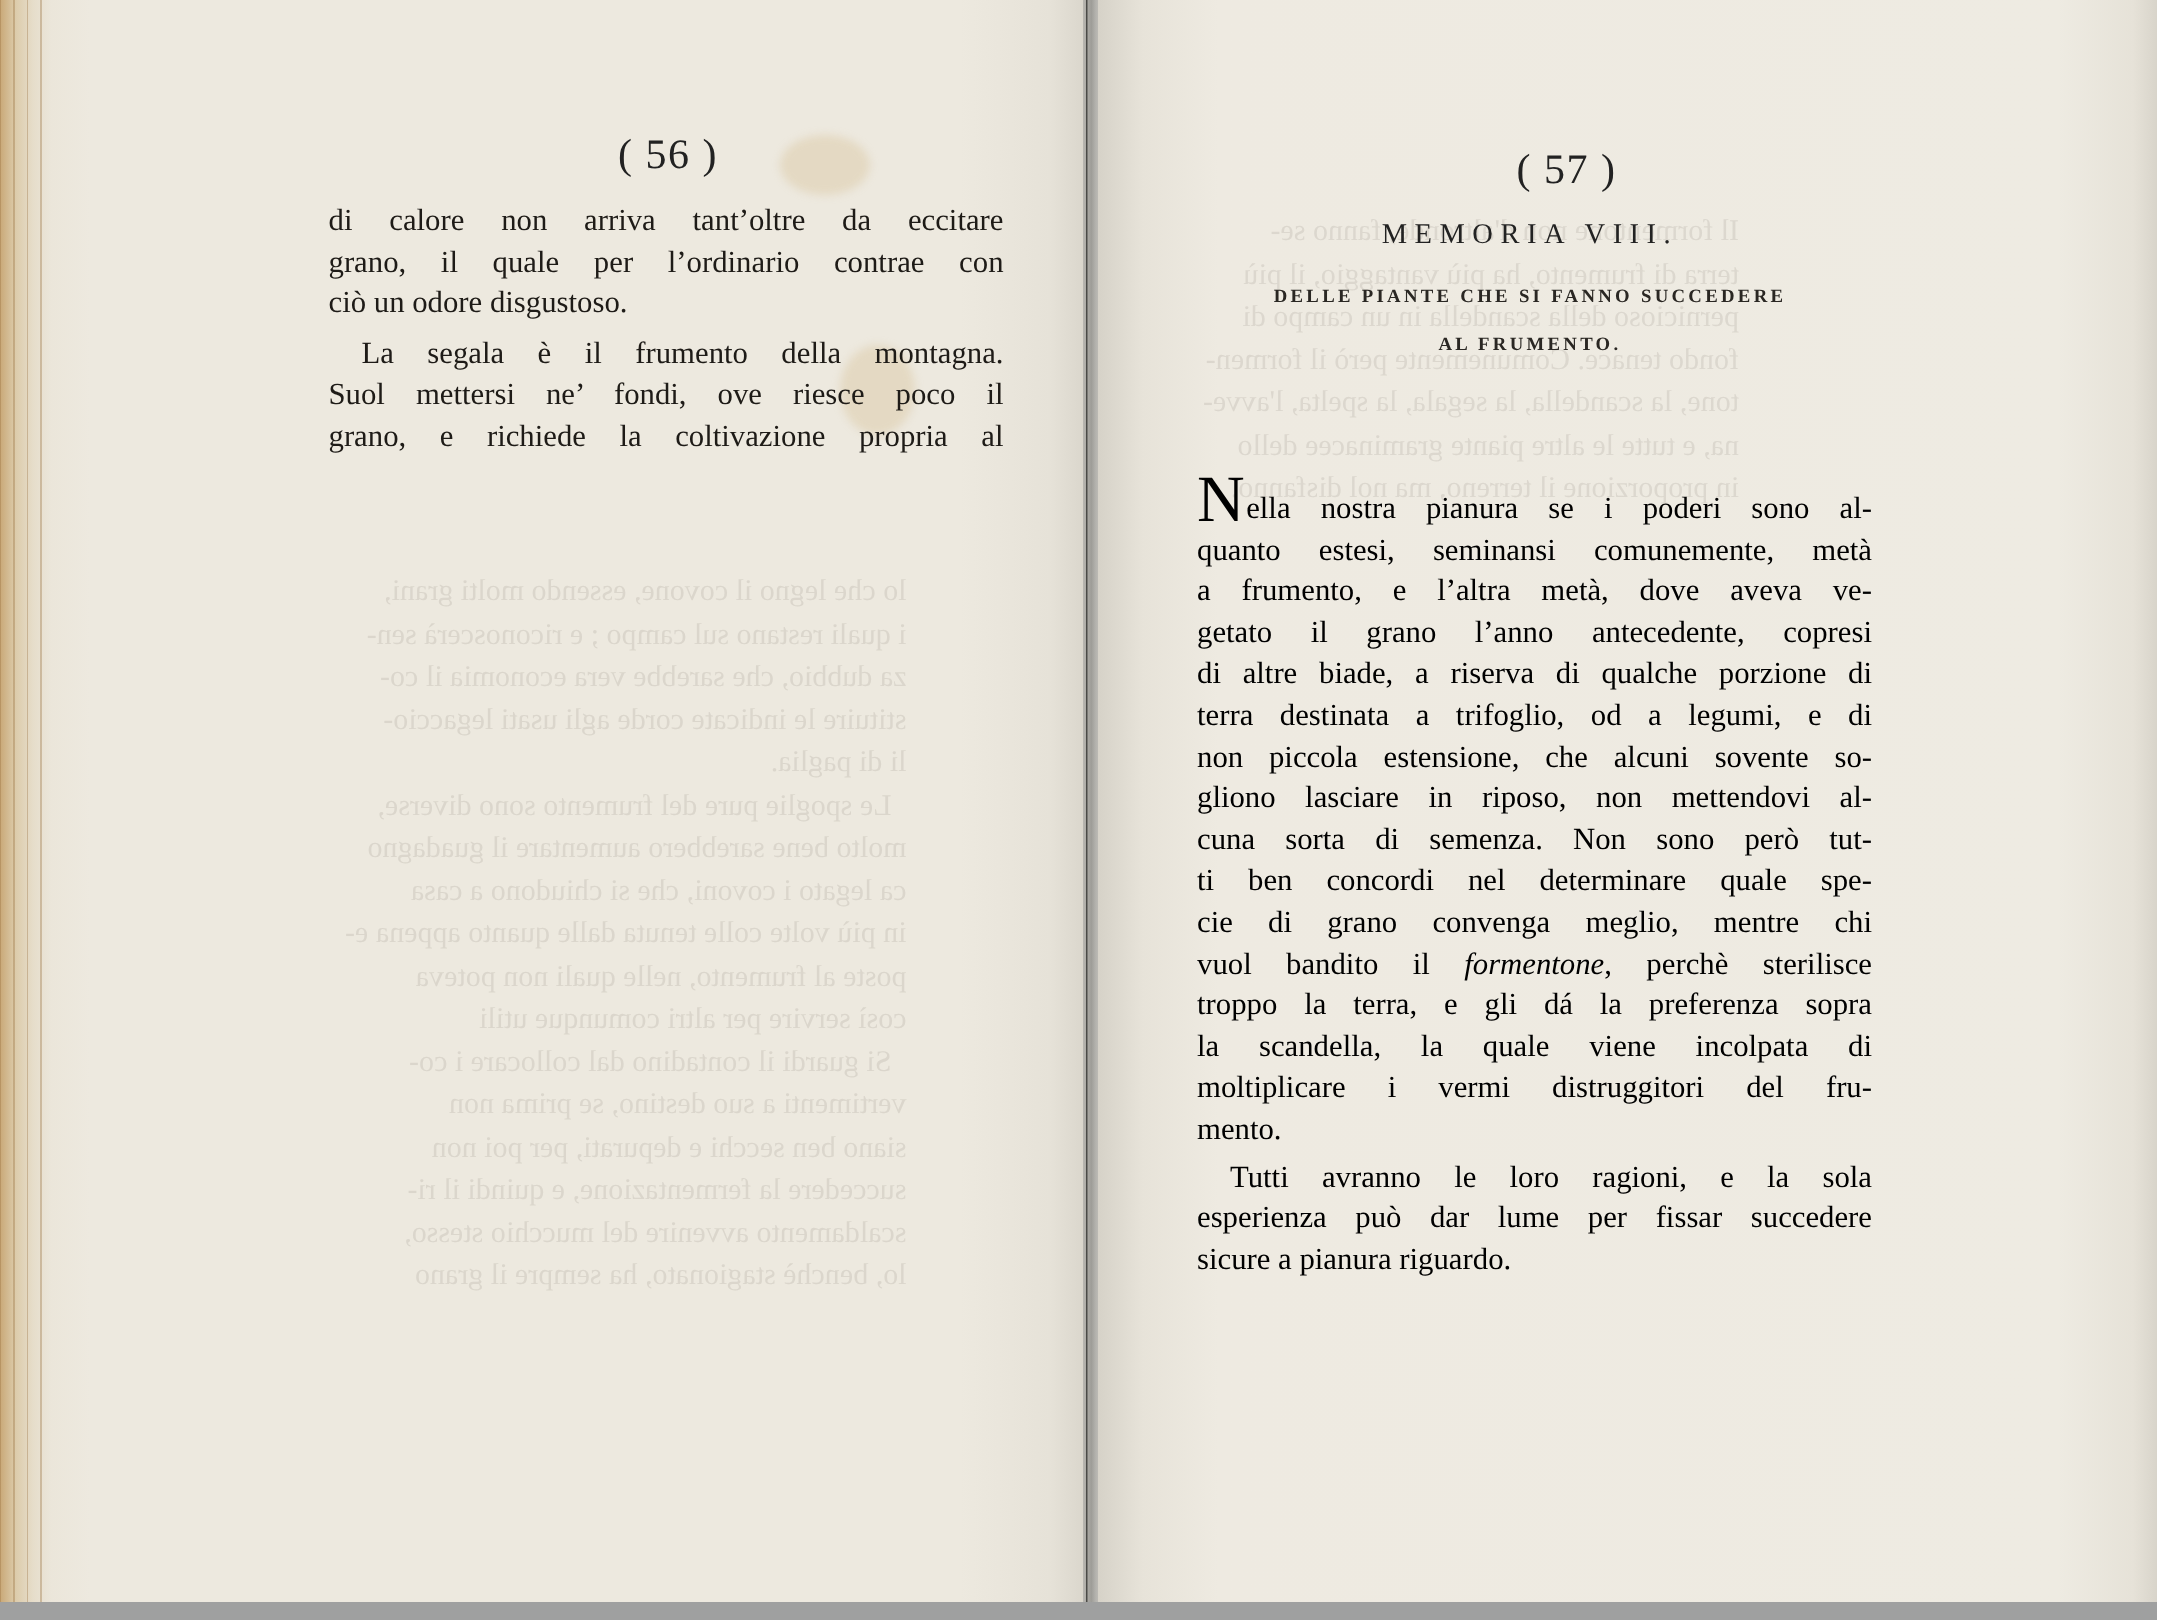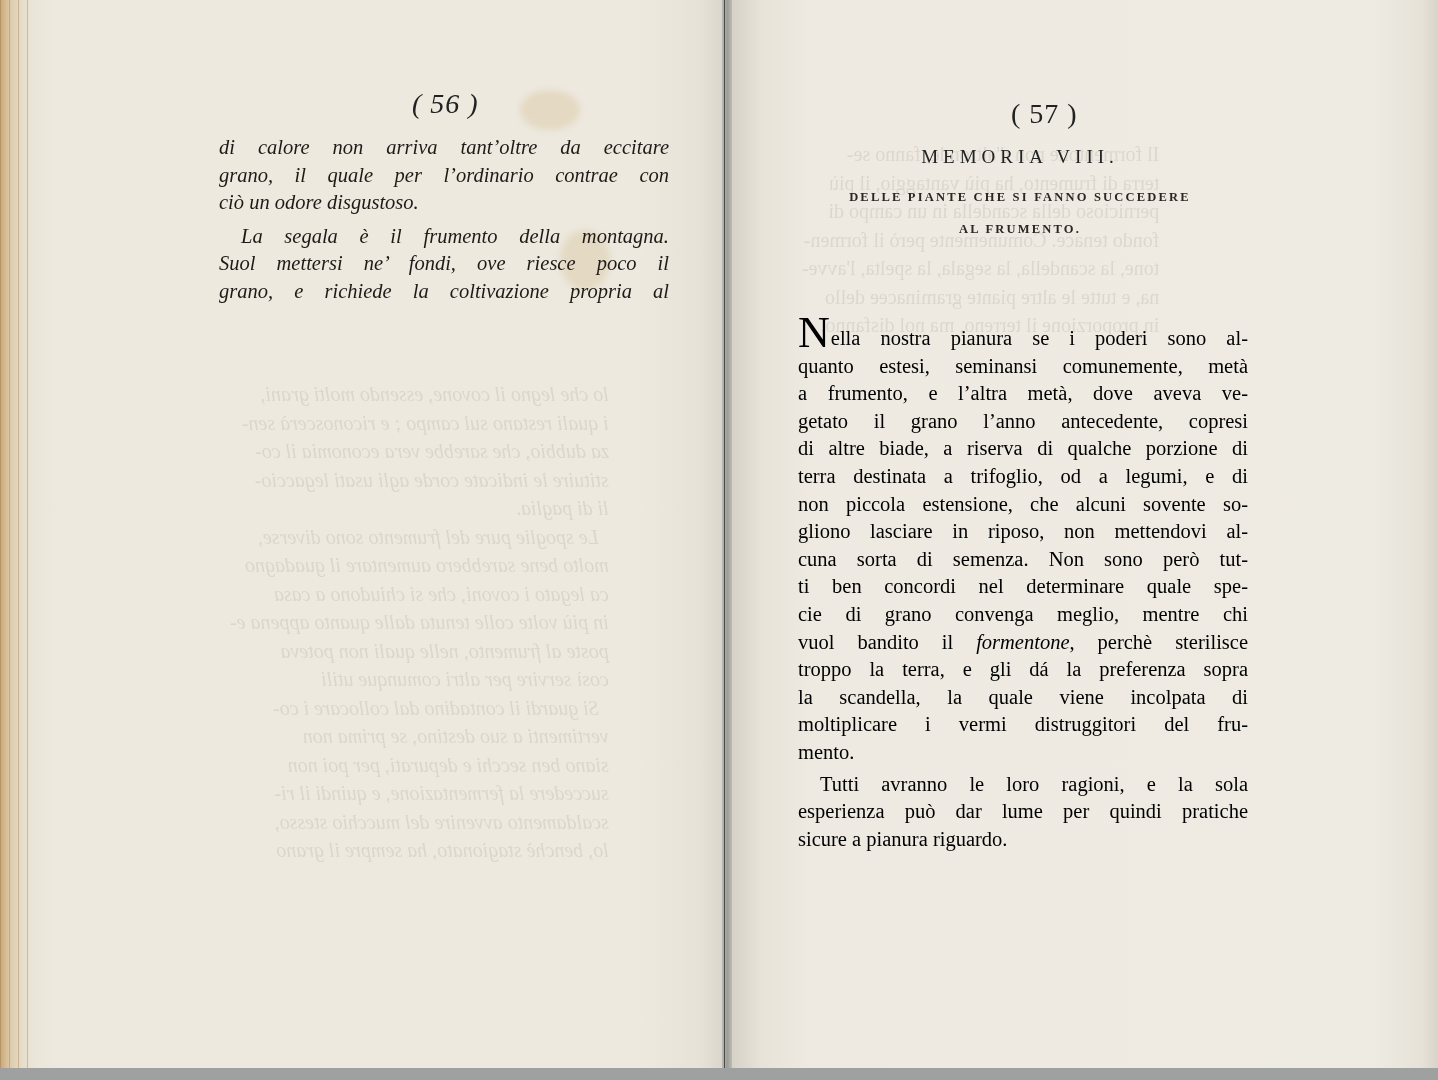--- a/index.html
+++ b/index.html
@@ -12,21 +12,20 @@
     .spread { position:absolute; left:0; top:0; width:1438px; height:1068px; }
     .page {
       position:absolute; top:0; height:1068px;
       background:#ece8de;
       color:#1e1b17;
     }
     .page.left {
       left:0; width:725px;
       background:
         linear-gradient(to right, #c9a877 0px, #dccbaa 10px, #e6ddca 22px, #ebe6da 34px, #ede9df 60px, #ede9df 640px, #e6e2d8 700px, #d9d5cb 725px);
-      font-style: italic;
     }
     .page.right {
       left:732px; width:706px;
       background:
         linear-gradient(to right, #d6d2c8 0px, #e7e3d9 30px, #eeeae1 80px, #eeebe2 640px, #e6e2d8 690px, #d8d4ca 706px);
     }
     .page-edge-lines {
       position:absolute; left:0; top:0; bottom:0; width:36px;
       background: repeating-linear-gradient(to right, rgba(150,110,60,0.35) 0 1px, transparent 1px 9px);
     }
@@ -129,18 +128,18 @@
     <span class="line">gliono lasciare in riposo, non mettendovi al-</span>
     <span class="line">cuna sorta di semenza. Non sono però tut-</span>
     <span class="line">ti ben concordi nel determinare quale spe-</span>
     <span class="line">cie di grano convenga meglio, mentre chi</span>
     <span class="line"><span>vuol bandito il </span><em>formentone</em><span>, perchè sterilisce</span></span>
     <span class="line">troppo la terra, e gli dá la preferenza sopra</span>
     <span class="line">la scandella, la quale viene incolpata di</span>
     <span class="line">moltiplicare i vermi distruggitori del fru-</span>
     <span class="line last">mento.</span>
     <span class="line indent" style="margin-top:4px;">Tutti avranno le loro ragioni, e la sola</span>
-    <span class="line">esperienza può dar lume per quindi pratiche</span>
+    <span class="line">esperienza può dar lume per fissar succedere</span>
     <span class="line last">sicure a pianura riguardo.</span>
   </div>
 </div>
 
 <div class="bottom-strip"></div>
 
 </body></html>

